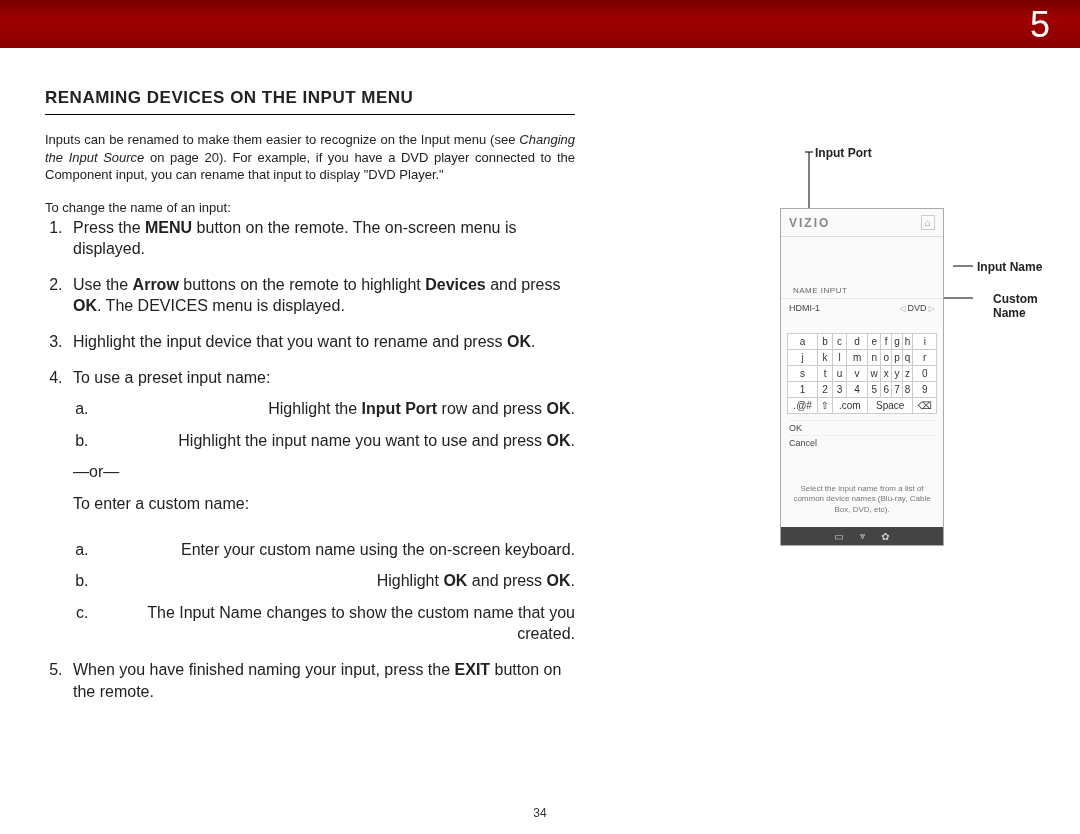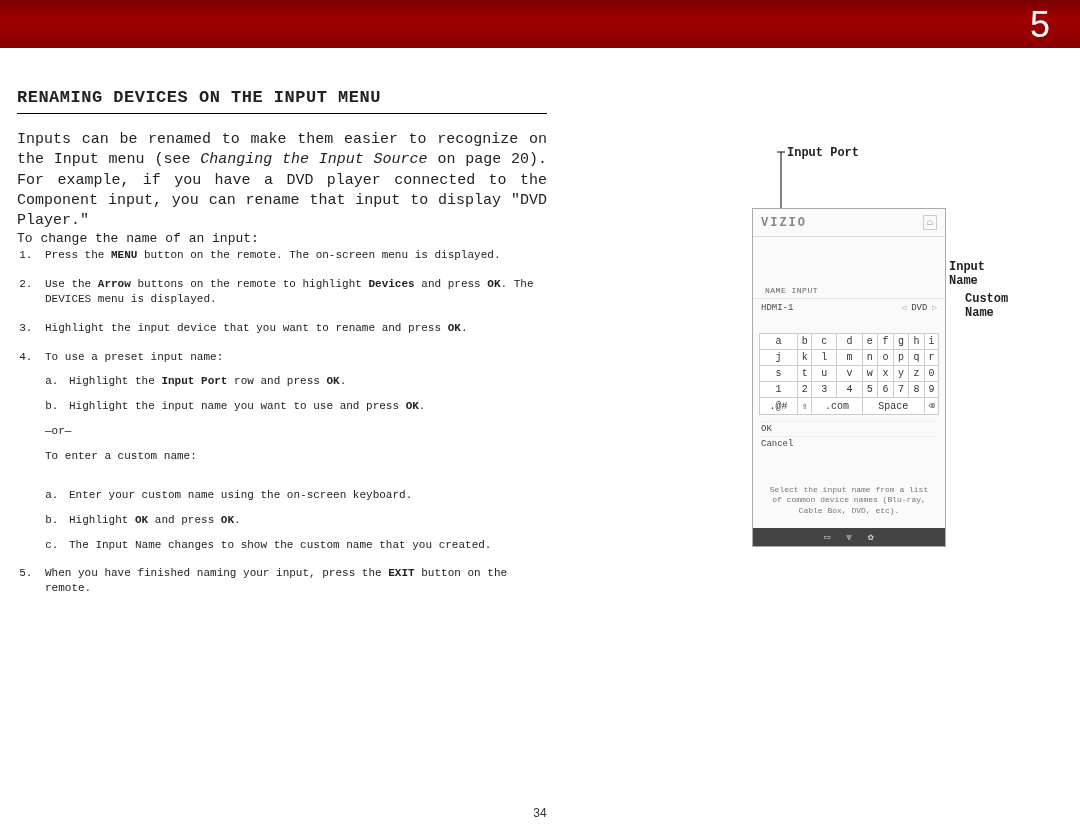--- a/index.html
+++ b/index.html
@@ -19,64 +19,64 @@
   .chapter {
     position: absolute;
     right: 30px;
     top: 4px;
     color: #fff;
     font-size: 36px;
     font-weight: 300;
   }
   .content {
     display: flex;
-    padding: 40px 35px 0 17px;
+    padding: 40px 35px 0 45px;
     gap: 50px;
-    font-family: Liberation Mono, monospace;
   }
   .left {
     width: 530px;
   }
   .heading {
     font-size: 17px;
     font-weight: 700;
     letter-spacing: 0.5px;
     border-bottom: 1px solid #000;
     padding-bottom: 6px;
     margin-bottom: 16px;
   }
   .intro {
-    font-size: 15px;
+    font-size: 13px;
     line-height: 1.35;
     text-align: justify;
-    margin-bottom: 0;
+    margin-bottom: 16px;
   }
   .intro em { font-style: italic; }
   .lead {
     font-size: 13px;
     margin-bottom: 2px;
   }
   ol.steps {
     list-style: decimal;
     padding-left: 22px;
-    font-size: 11px;
+    font-size: 16px;
   }
   ol.steps > li {
     margin-bottom: 14px;
     line-height: 1.35;
     padding-left: 6px;
   }
   ol.sub {
     list-style: lower-alpha;
     padding-left: 20px;
     margin-top: 10px;
   }
   ol.sub > li {
     margin-bottom: 10px;
     padding-left: 4px;
+    text-align: right;
   }
   .or {
     margin: 10px 0 10px 0;
   }
   .bold { font-weight: 700; }
 
   .right {
     position: relative;
     width: 420px;
     padding-top: 60px;
@@ -95,21 +95,21 @@
     position: absolute;
     top: 0;
     left: 0;
     pointer-events: none;
   }
 
   .tv {
     position: absolute;
     top: 120px;
     left: 155px;
-    width: 194px;
+    width: 164px;
     border: 1px solid #aaa;
     background: #fafafa;
     font-size: 10px;
     color: #555;
   }
   .tv-head {
     display: flex;
     justify-content: space-between;
     align-items: center;
     padding: 6px 8px;

